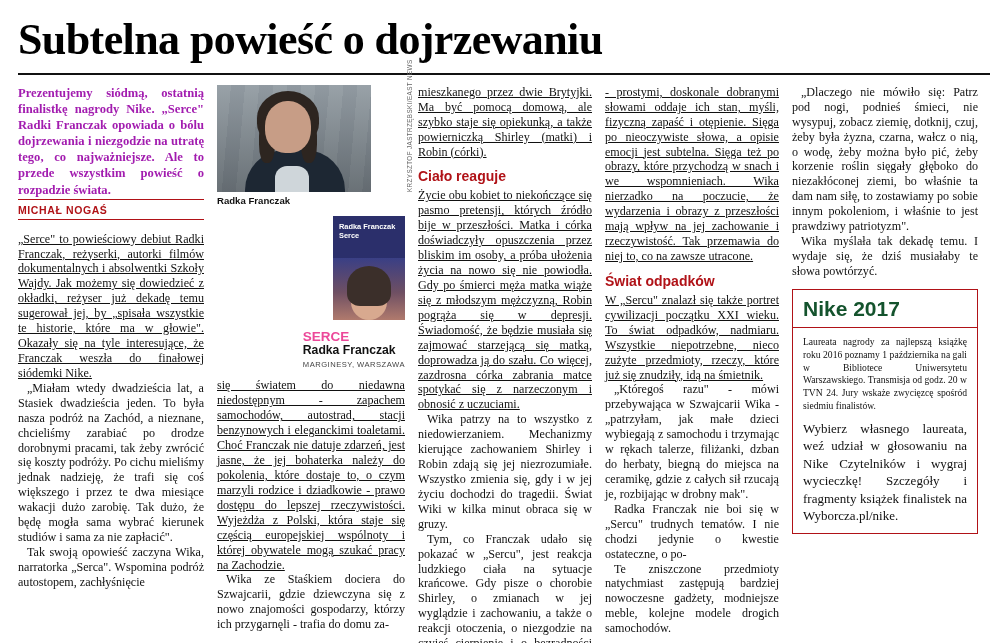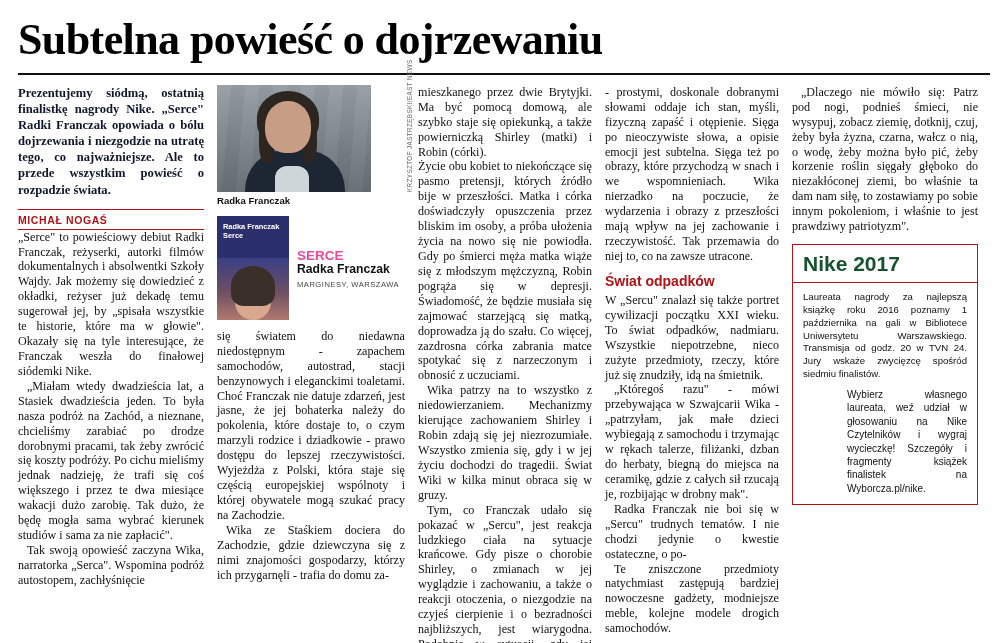--- a/index.html
+++ b/index.html
@@ -43,45 +43,45 @@
   .col.c2 { width: 188px; }
   .col.c3 { width: 174px; }
   .col.c4 { width: 174px; }
   .col.c5 { width: 186px; }
 
   .standfirst {
     font-family: "Liberation Serif", serif;
     font-weight: bold;
     font-size: 12.6px;
     line-height: 1.28;
-    color: #0f172a;
-    margin-bottom: 11px;
+    color: #a21caf;
+    margin-bottom: 1px;
     text-align: justify;
   }
   .byline {
     font-family: "Liberation Sans", sans-serif;
     font-weight: bold;
     font-size: 10.5px;
     letter-spacing: 0.6px;
     color: #b01217;
     border-top: 1px solid #b01217;
     border-bottom: 1px solid #b01217;
     padding: 4px 0 3px 0;
-    margin: 0 0 0 0;
+    margin: 0 0 12px 0;
   }
   p.body {
     font-size: 12.1px;
     line-height: 1.235;
     text-align: justify;
     margin: 0 0 0 0;
     text-indent: 9px;
     hyphens: auto;
     -webkit-hyphens: auto;
   }
-  p.body.first { text-indent: 0; }
+  p.body.first { text-indent: 0; text-decoration: underline; }
   .subhead {
     font-family: "Liberation Sans", sans-serif;
     font-weight: bold;
     font-size: 14px;
     color: #b01217;
     margin: 9px 0 4px 0;
   }
 
   
   .photo-wrap {
@@ -160,22 +160,23 @@
     font-weight: bold;
     font-size: 9.6px;
     color: #111;
     margin: 3px 0 10px 0;
   }
 
   
   .bookrow {
     display: flex;
     gap: 8px;
-    align-items: center;
+    align-items: flex-end;
     margin-bottom: 9px;
+    flex-direction: column;
   }
   .cover {
     width: 72px; height: 104px;
     background: #2b2f6b;
     position: relative;
     overflow: hidden;
     flex: 0 0 auto;
   }
   .cover .ctext {
     position: absolute;
@@ -247,22 +248,22 @@
     border-bottom: 1px solid #b01217;
   }
   .nikebox .nb-body {
     font-family: "Liberation Sans", sans-serif;
     font-size: 9.6px;
     line-height: 1.34;
     padding: 8px 10px 9px 10px;
     text-align: justify;
     color: #111;
   }
-  .nikebox .nb-body p { margin: 0 0 7px 0; }
-  .nikebox .nb-body p:last-child { margin-bottom: 0; font-size: 10px; margin-left: 44px; }
+  .nikebox .nb-body p { margin: 0 0 7px 0; font-family: Liberation Serif, serif; }
+  .nikebox .nb-body p:last-child { margin-bottom: 0; font-size: 13px; }
 </style>
 </head>
 <body>
 
 <div class="page">
 
   <h1 class="headline">Subtelna powieść o dojrzewaniu</h1>
   <div class="rule"></div>
 
   <div class="columns">
@@ -294,41 +295,43 @@
           <div class="cgirl"></div>
         </div>
         <div class="bookmeta">
           <div class="bt">SERCE</div>
           <div class="ba">Radka Franczak</div>
           <div class="bp">MARGINESY, WARSZAWA</div>
         </div>
       </div>
 
       <p class="body first">się światem do niedawna niedostępnym - zapachem samochodów, autostrad, stacji benzynowych i eleganckimi toaletami. Choć Franczak nie datuje zdarzeń, jest jasne, że jej bohaterka należy do pokolenia, które dostaje to, o czym marzyli rodzice i dziadkowie - prawo dostępu do lepszej rzeczywistości. Wyjeżdża z Polski, która staje się częścią europejskiej wspólnoty i której obywatele mogą szukać pracy na Zachodzie.</p>
-      <p class="body">Wika ze Staśkiem dociera do Zachodzie, gdzie dziewczyna się z nimi znajomości gospodarzy, którzy ich przygarnęli - trafia do domu za-</p>
+      <p class="body">Wika ze Staśkiem dociera do Szwajcarii, gdzie dziewczyna się z nowo znajomości gospodarzy, którzy ich przygarnęli - trafia do domu za-</p>
     </div>
 
     <div class="col c3">
       <p class="body first">mieszkanego przez dwie Brytyjki. Ma być pomocą domową, ale szybko staje się opiekunką, a także powierniczką Shirley (matki) i Robin (córki).</p>
+      <div class="subhead">Ciało reaguje</div>
       <p class="body first">Życie obu kobiet to niekończące się pasmo pretensji, których źródło bije w przeszłości. Matka i córka doświadczyły opuszczenia przez bliskim im osoby, a próba ułożenia życia na nowo się nie powiodła. Gdy po śmierci męża matka wiąże się z młodszym mężczyzną, Robin pogrąża się w depresji. Świadomość, że będzie musiała się zajmować starzejącą się matką, doprowadza ją do szału. Co więcej, zazdrosna córka zabrania matce spotykać się z narzeczonym i obnosić z uczuciami.</p>
       <p class="body">Wika patrzy na to wszystko z niedowierzaniem. Mechanizmy kierujące zachowaniem Shirley i Robin zdają się jej niezrozumiałe. Wszystko zmienia się, gdy i w jej życiu dochodzi do tragedii. Świat Wiki w kilka minut obraca się w gruzy.</p>
       <p class="body">Tym, co Franczak udało się pokazać w „Sercu", jest reakcja ludzkiego ciała na sytuacje krańcowe. Gdy pisze o chorobie Shirley, o zmianach w jej wyglądzie i zachowaniu, a także o reakcji otoczenia, o niezgodzie na czyjeś cierpienie i o bezradności najbliższych, jest wiarygodna. Podobnie w sytuacji, gdy jej bohaterki dowiadują się o śmierci najbliższych</p>
     </div>
 
     <div class="col c4">
       <p class="body first">- prostymi, doskonale dobranymi słowami oddaje ich stan, myśli, fizyczną zapaść i otępienie. Sięga po nieoczywiste słowa, a opisie emocji jest subtelna. Sięga też po obrazy, które przychodzą w snach i we wspomnieniach. Wika nierzadko na poczucie, że wydarzenia i obrazy z przeszłości mają wpływ na jej zachowanie i rzeczywistość. Tak przemawia do niej to, co na zawsze utracone.</p>
       <div class="subhead">Świat odpadków</div>
       <p class="body first">W „Sercu" znalazł się także portret cywilizacji początku XXI wieku. To świat odpadków, nadmiaru. Wszystkie niepotrzebne, nieco zużyte przedmioty, rzeczy, które już się znudziły, idą na śmietnik.</p>
       <p class="body">„Któregoś razu" - mówi przebywająca w Szwajcarii Wika - „patrzyłam, jak małe dzieci wybiegają z samochodu i trzymając w rękach talerze, filiżanki, dzban do herbaty, biegną do miejsca na ceramikę, gdzie z całych sił rzucają je, rozbijając w drobny mak".</p>
       <p class="body">Radka Franczak nie boi się w „Sercu" trudnych tematów. I nie chodzi jedynie o kwestie ostateczne, o po-</p>
       <p class="body">Te zniszczone przedmioty natychmiast zastępują bardziej nowoczesne gadżety, modniejsze meble, kolejne modele drogich samochodów.</p>
     </div>
 
     <div class="col c5">
       <p class="body">„Dlaczego nie mówiło się: Patrz pod nogi, podnieś śmieci, nie wysypuj, zobacz ziemię, dotknij, czuj, żeby była żyzna, czarna, wałcz o nią, o wodę, żeby można było pić, żeby korzenie roślin sięgały głęboko do niezakłóconej ziemi, bo właśnie ta dam nam siłę, to zostawiamy po sobie innym pokoleniom, i właśnie to jest prawdziwy patriotyzm".</p>
+      <p class="body">Wika myślała tak dekadę temu. I wydaje się, że dziś musiałaby te słowa powtórzyć.</p>
 
       <div class="nikebox">
         <div class="nb-title">Nike 2017</div>
         <div class="nb-body">
           <p>Laureata nagrody za najlepszą książkę roku 2016 poznamy 1 października na gali w Bibliotece Uniwersytetu Warszawskiego. Transmisja od godz. 20 w TVN 24. Jury wskaże zwycięzcę spośród siedmiu finalistów.</p>
           <p>Wybierz własnego laureata, weź udział w głosowaniu na Nike Czytelników i wygraj wycieczkę! Szczegóły i fragmenty książek finalistek na Wyborcza.pl/nike.</p>
         </div>
       </div>
     </div>
 

